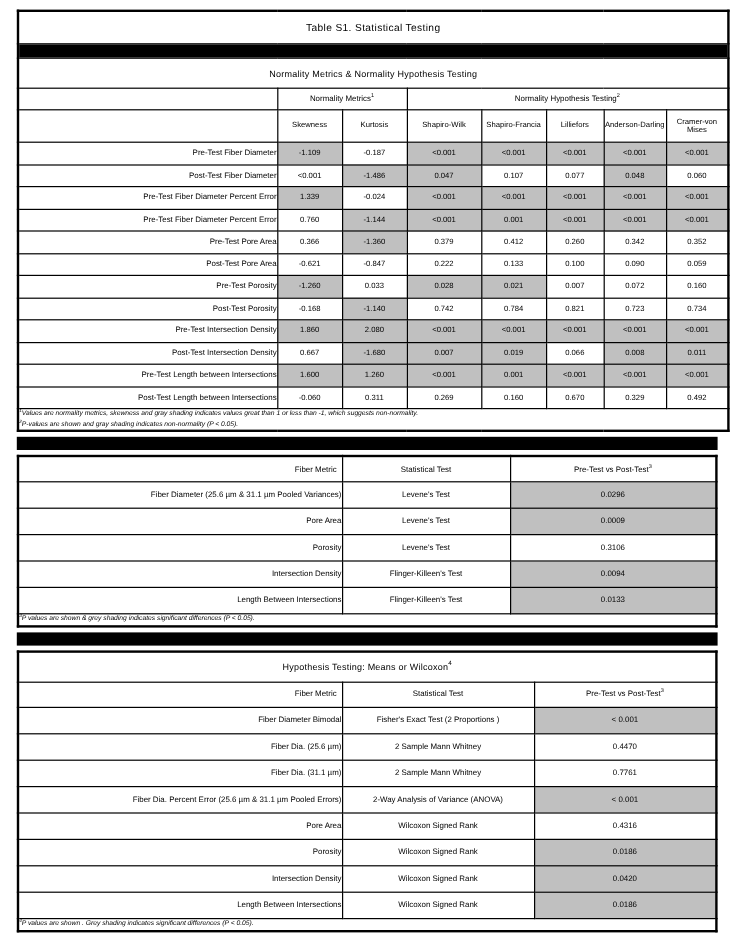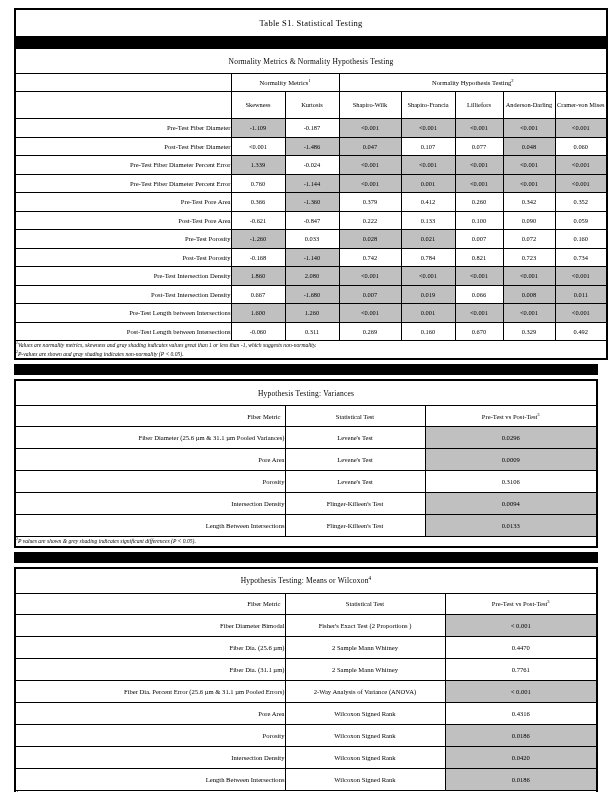--- a/index.html
+++ b/index.html
@@ -13,21 +13,20 @@
     font-family: "Liberation Sans", sans-serif;
     color: #000000;
     -webkit-font-smoothing: none;
   }
   #page {
     position: relative;
     width: 612px;
     height: 792px;
     box-sizing: border-box;
     padding: 8px 14px 0 14px;
-    font-family: Liberation Serif, serif;
   }
   table.tbl {
     border-collapse: collapse;
     width: 100%;
     table-layout: fixed;
   }
   table.tbl td, table.tbl th {
     border: 1px solid #000;
     font-weight: normal;
     padding: 0;
@@ -287,23 +286,20 @@
   <div style="height:4px"></div>
 
   <table class="tbl block">
     <colgroup>
       <col style="width:270px">
         <col style="width:140px">
         <col style="width:172px">
     </colgroup>
     <tbody>
       <tr>
-        <td class="subtitle-cell" colspan="3">Hypothesis Testing: Variances</td>
-      </tr>
-      <tr>
         <td class="t2-head metric">Fiber Metric</td>
         <td class="t2-head">Statistical Test</td>
         <td class="t2-head"><span>Pre-Test vs Post-Test</span><sup>3</sup></td>
       </tr>
     </tbody>
     <tbody id="t2-body">
         <tr>
           <td class="t2-metric">Fiber Diameter (25.6 µm &amp; 31.1 µm Pooled Variances)</td>
           <td class="t2-test">Levene's Test</td>
           <td class="t2-val shaded">0.0296</td>

